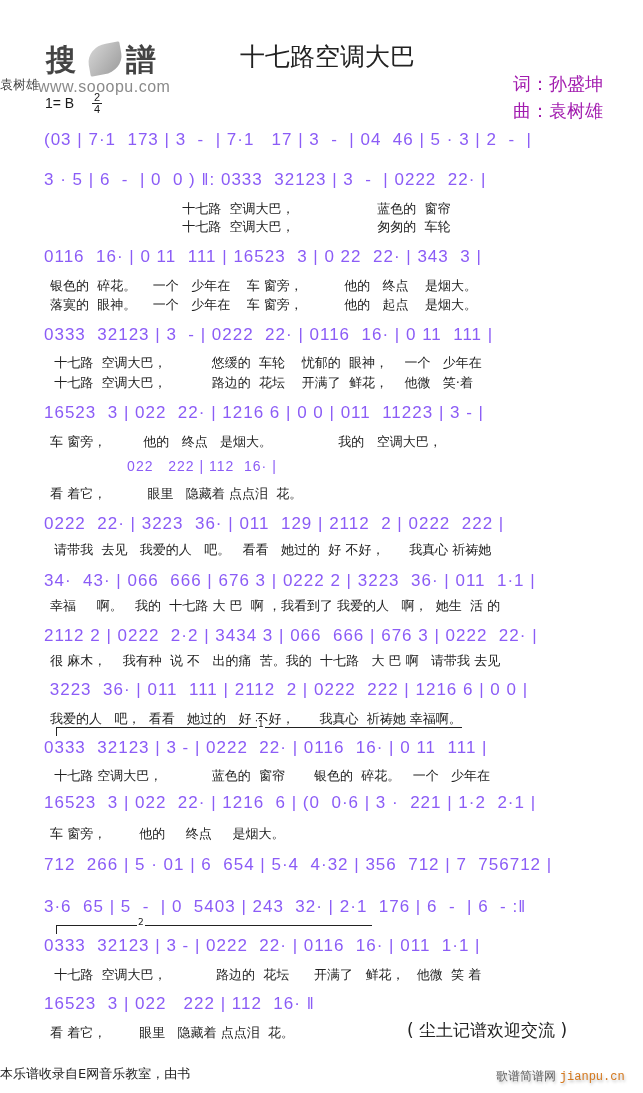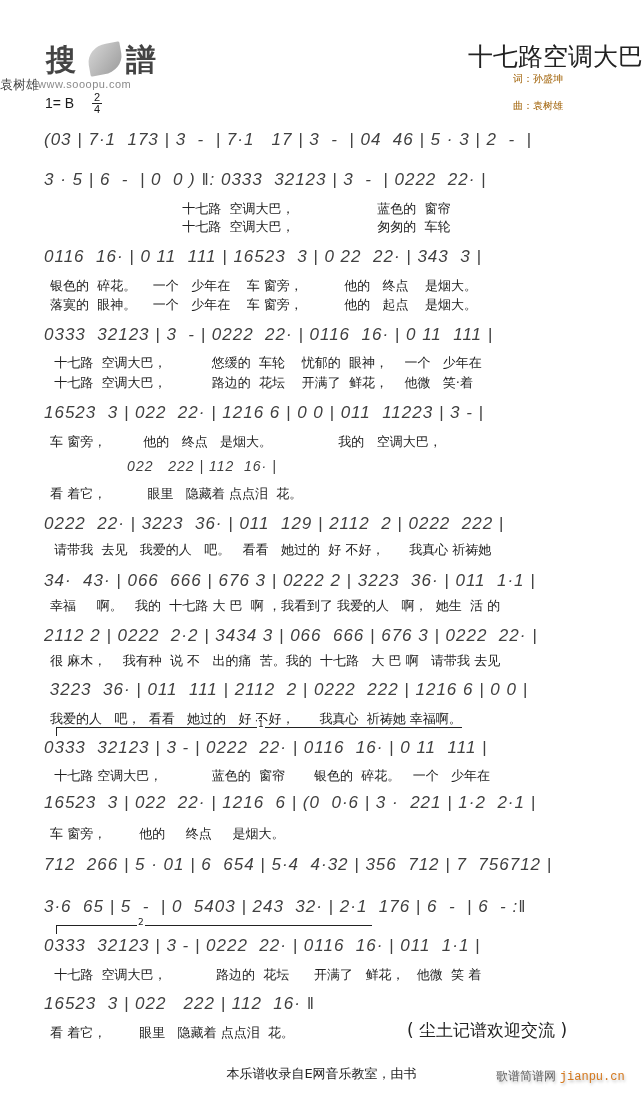--- a/index.html
+++ b/index.html
@@ -7,34 +7,34 @@
       width: 643px; height: 1093px; position: relative; overflow: hidden;
       font-family: "DejaVu Sans", "Liberation Sans", sans-serif; color: #1a1a1a;
     }
     .abs { position: absolute; }
     .logo { left: 38px; top: 38px; width: 130px; height: 60px; }
     .logo .c1, .logo .c2 { position: absolute; top: 2px; font-size: 30px; font-weight: bold; color: #444; }
     .logo .c1 { left: 8px; }
     .logo .c2 { left: 88px; }
     .logo .leaf { position: absolute; left: 50px; top: 6px; width: 34px; height: 30px;
       background: linear-gradient(135deg, #d8d8d8, #9a9a9a); border-radius: 60% 5% 60% 5%; transform: rotate(-10deg); }
-    .logo .url { position: absolute; left: 0; top: 40px; font-size: 11px; color: #8a8a8a; letter-spacing: 0.5px; font-family: "Liberation Sans", sans-serif; }
-    .title { left: 0; width: 643px; top: 40px; text-align: right; font-size: 25px; color: #222; padding-left: 12px; box-sizing: border-box; font-family: Liberation Mono, monospace; }
+    .logo .url { position: absolute; left: 0; top: 40px; font-size: 16px; color: #8a8a8a; letter-spacing: 0.5px; font-family: "Liberation Sans", sans-serif; }
+    .title { left: 0; width: 643px; top: 40px; text-align: center; font-size: 25px; color: #222; padding-left: 12px; box-sizing: border-box; font-family: Liberation Mono, monospace; }
     .subtitle { left: 0; width: 513px; top: 76px; text-align: left; font-size: 13px; color: #444; }
-    .credit { left: 513px; font-size: 10px; color: #a16207; }
+    .credit { left: 513px; font-size: 18px; color: #a21caf; }
     .key { left: 45px; top: 95px; font-size: 14px; font-family: "Liberation Sans", sans-serif; }
     .timesig { left: 92px; top: 92px; font-size: 11px; line-height: 11px; text-align: center; font-family: "Liberation Sans", sans-serif; }
     .timesig span { display: block; }
     .timesig .bar { border-top: 1px solid #222; width: 10px; margin: 0 auto; }
     .row { left: 44px; width: 570px; font-size: 17px; letter-spacing: 1px;
-      font-family: "Liberation Sans", sans-serif; white-space: pre; color: #404040; font-style: italic; }
+      font-family: "Liberation Sans", sans-serif; white-space: pre; color: #8b5cf6; }
     .lyr { left: 50px; width: 570px; font-size: 13px; white-space: pre; color: #222; }
     .volta { left: 56px; border-top: 1px solid #222; border-left: 1px solid #222; height: 8px; }
     .volta span { position: absolute; top: -9px; font-size: 9px; background: #fff; padding: 0 1px; }
-    .footer { left: 0; width: 643px; top: 1065px; text-align: center; font-size: 13px; color: #222; }
+    .footer { left: 0; width: 643px; top: 1065px; text-align: left; font-size: 13px; color: #222; }
     .wm { left: 496px; top: 1068px; font-size: 12px; color: #666; text-shadow: 1px 2px 3px #bbb; }
     .wm .dom { color: #d4771c; font-family: Liberation Mono, monospace; }
     .note-sign { left: 407px; top: 994px; font-size: 17px; color: #222; margin-top: 25px; }
   </style>
 </head>
 <body>
 
 <div class="abs logo">
   <span class="c1">搜</span>
   <span class="leaf"></span>

